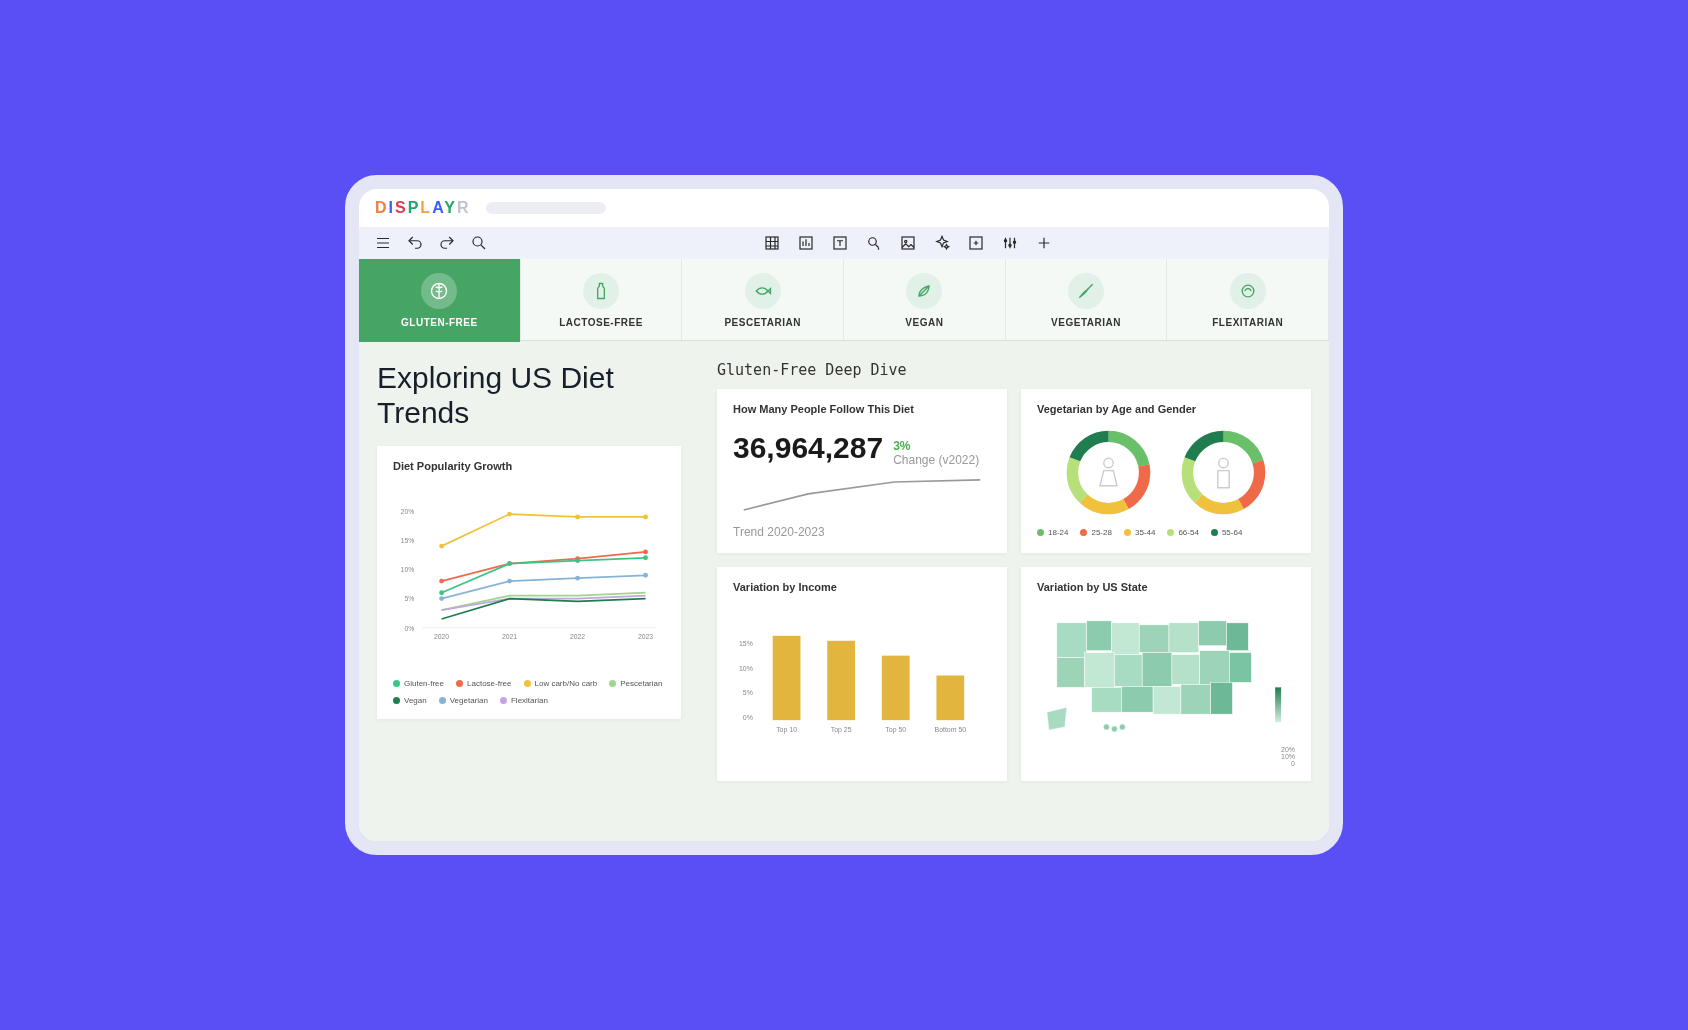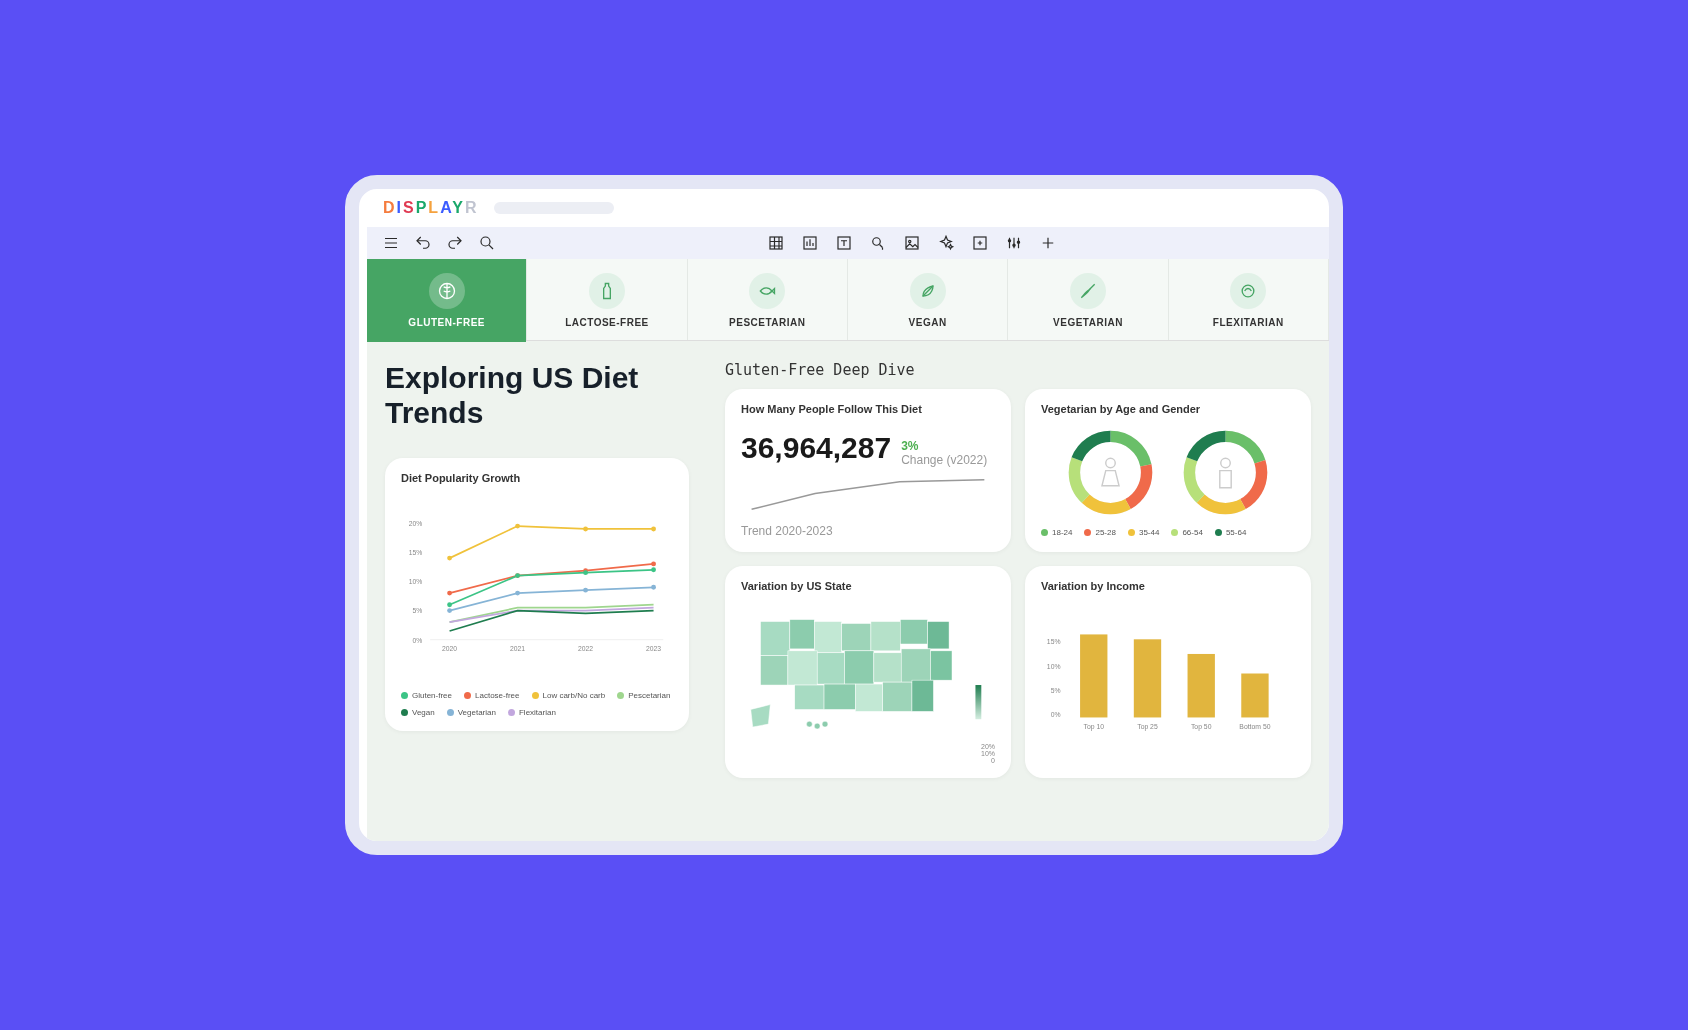--- a/index.html
+++ b/index.html
@@ -1,17 +1,17 @@
 <!DOCTYPE html>
 <html><head>
 <meta charset="utf-8">
 <style>
 * { box-sizing: border-box; margin: 0; padding: 0; }
 body { background: #5a4ff5; font-family: -apple-system, BlinkMacSystemFont, 'Segoe UI', Arial, sans-serif; width:1688px; height:1030px; display:flex; align-items:center; justify-content:center; }
-.device { width: 998px; height: 680px; background:#fff; border-radius:32px; border:14px solid #e4e6f5; overflow:hidden; display:flex; flex-direction:column;padding-left:8px; }
+.device { width: 998px; height: 680px; background:#fff; border-radius:32px; border:14px solid #e4e6f5; overflow:hidden; display:flex; flex-direction:column; }
 .topbar { display:flex; align-items:center; padding:10px 16px; gap:16px; }
 .logo { font-weight:700; letter-spacing:2px; font-size:16px; }
 .logo .d1{color:#f57c3e;} .logo .i{color:#3b5cff;} .logo .s{color:#e03a52;} .logo .p{color:#1aa86b;} .logo .l{color:#f5a23e;} .logo .a{color:#3b5cff;} .logo .y{color:#1aa86b;} .logo .r{color:#c0c4d0;}
 .pill { width:120px; height:12px; background:#eceef4; border-radius:6px; }
 .toolbar { background:#eef0fa; display:flex; align-items:center; padding:6px 14px; gap:12px; }
 .toolbar .left { display:flex; gap:12px; }
 .toolbar .center { display:flex; gap:14px; margin:0 auto; }
 .ticon { width:20px; height:20px; color:#333; cursor:pointer; display:flex; align-items:center; justify-content:center; }
 .ticon svg { width:18px; height:18px; stroke:#2a2a2a; fill:none; stroke-width:1.6; }
 .tabs { display:flex; border-bottom:1px solid #ddd; }
@@ -19,22 +19,22 @@
 .tab.active { background:#46a564; color:#fff; }
 .tab.active::after{ content:''; position:absolute; left:0; right:0; bottom:-2px; height:3px; background:#46a564; }
 .tab .circ { width:36px; height:36px; border-radius:50%; background:#e1f1e7; margin:0 auto 8px; display:flex; align-items:center; justify-content:center; }
 .tab.active .circ { background:rgba(255,255,255,.25); }
 .tab .circ svg{ width:20px; height:20px; stroke:#46a564; fill:none; stroke-width:1.6;}
 .tab.active .circ svg{stroke:#fff;}
 .tab .lbl { font-size:10px; font-weight:700; letter-spacing:.5px; text-transform:uppercase; color:#333;}
 .tab.active .lbl{color:#fff;}
 .content { flex:1; display:flex; background:#eef3ee; overflow:hidden; }
 .leftcol { width:340px; padding:20px 18px; position:relative; }
-.title { font-size:30px; font-weight:700; color:#17202a; line-height:1.15; margin-bottom:28px; font-family:'Segoe UI',Arial,sans-serif; }
-.card { background:#fff; border-radius:18px; padding:14px 16px; box-shadow:0 1px 4px rgba(0,0,0,.05); }
+.title { font-size:30px; font-weight:400; color:#17202a; line-height:1.15; margin-bottom:16px; font-family:'Segoe UI',Arial,sans-serif; }
+.card { background:#fff; border-radius:0; padding:14px 16px; box-shadow:0 1px 4px rgba(0,0,0,.05); }
 .card-title { font-size:11px; font-weight:600; color:#333; margin-bottom:10px; }
 .chart { width:100%; }
 .rightcol { flex:1; padding:20px 18px; overflow:hidden;}
 .section-title { font-size:15px; font-weight:400; color:#333; margin-bottom:10px; font-family:monospace;}
 .grid { display:grid; grid-template-columns: 1fr 1fr; gap:14px; }
 .bignum { font-size:30px; font-weight:800; color:#1a1a1a; margin:6px 0 2px;}
 .pct { color:#4caf50; font-size:12px; font-weight:600;}
 .sub { font-size:12px; color:#999;}
 .legend { display:flex; flex-wrap:wrap; gap:8px 12px; margin-top:8px;text-align:center;}
 .legend span{ font-size:8px; color:#555; display:flex; align-items:center; gap:4px;}
@@ -357,20 +357,43 @@
                 <span>66-54</span>
               </span>
             <span>
                 <i class="dot" style="background:#1f7d4f"></i>
                 <span>55-64</span>
               </span>
           </div>
         </div>
 
         <div class="card">
+          <div class="card-title">Variation by Income</div>
+          <svg class="income-bars" viewBox="0 0 260 130">
+            <g fill="#888" font-size="7">
+              <text x="20" y="110" text-anchor="end">0%</text>
+              <text x="20" y="85" text-anchor="end">5%</text>
+              <text x="20" y="60" text-anchor="end">10%</text>
+              <text x="20" y="35" text-anchor="end">15%</text>
+            </g>
+
+            <rect x="40" y="25" width="28" height="85" fill="#e1b53e"></rect>
+            <rect x="95" y="30" width="28" height="80" fill="#e1b53e"></rect>
+            <rect x="150" y="45" width="28" height="65" fill="#e1b53e"></rect>
+            <rect x="205" y="65" width="28" height="45" fill="#e1b53e"></rect>
+            <g fill="#888" font-size="7" text-anchor="middle">
+              <text x="54" y="122">Top 10</text>
+              <text x="109" y="122">Top 25</text>
+              <text x="164" y="122">Top 50</text>
+              <text x="219" y="122">Bottom 50</text>
+            </g>
+          </svg>
+        </div>
+
+        <div class="card">
           <div class="card-title">Variation by US State</div>
           <svg viewBox="0 0 260 140">
             <g fill="#8cccad" stroke="#fff" stroke-width="0.5">
               <rect x="20" y="20" width="30" height="35" fill="#a7dbc2"></rect>
               <rect x="50" y="18" width="25" height="30" fill="#8cccad"></rect>
               <rect x="75" y="20" width="28" height="32" fill="#c2e8d4"></rect>
               <rect x="103" y="22" width="30" height="28" fill="#9dd4b8"></rect>
               <rect x="133" y="20" width="30" height="30" fill="#b5e1c9"></rect>
               <rect x="163" y="18" width="28" height="25" fill="#8cccad"></rect>
               <rect x="191" y="20" width="22" height="28" fill="#6db996"></rect>
@@ -399,40 +422,17 @@
                 </linearGradient>
               </defs>
           </svg>
           <div class="map-scale">
             <div>20%</div>
             <div>10%</div>
             <div>0</div>
           </div>
         </div>
 
-        <div class="card">
-          <div class="card-title">Variation by Income</div>
-          <svg class="income-bars" viewBox="0 0 260 130">
-            <g fill="#888" font-size="7">
-              <text x="20" y="110" text-anchor="end">0%</text>
-              <text x="20" y="85" text-anchor="end">5%</text>
-              <text x="20" y="60" text-anchor="end">10%</text>
-              <text x="20" y="35" text-anchor="end">15%</text>
-            </g>
-
-            <rect x="40" y="25" width="28" height="85" fill="#e1b53e"></rect>
-            <rect x="95" y="30" width="28" height="80" fill="#e1b53e"></rect>
-            <rect x="150" y="45" width="28" height="65" fill="#e1b53e"></rect>
-            <rect x="205" y="65" width="28" height="45" fill="#e1b53e"></rect>
-            <g fill="#888" font-size="7" text-anchor="middle">
-              <text x="54" y="122">Top 10</text>
-              <text x="109" y="122">Top 25</text>
-              <text x="164" y="122">Top 50</text>
-              <text x="219" y="122">Bottom 50</text>
-            </g>
-          </svg>
-        </div>
-
       </div>
     </div>
   </div>
 
 </div>
 
 </body></html>

